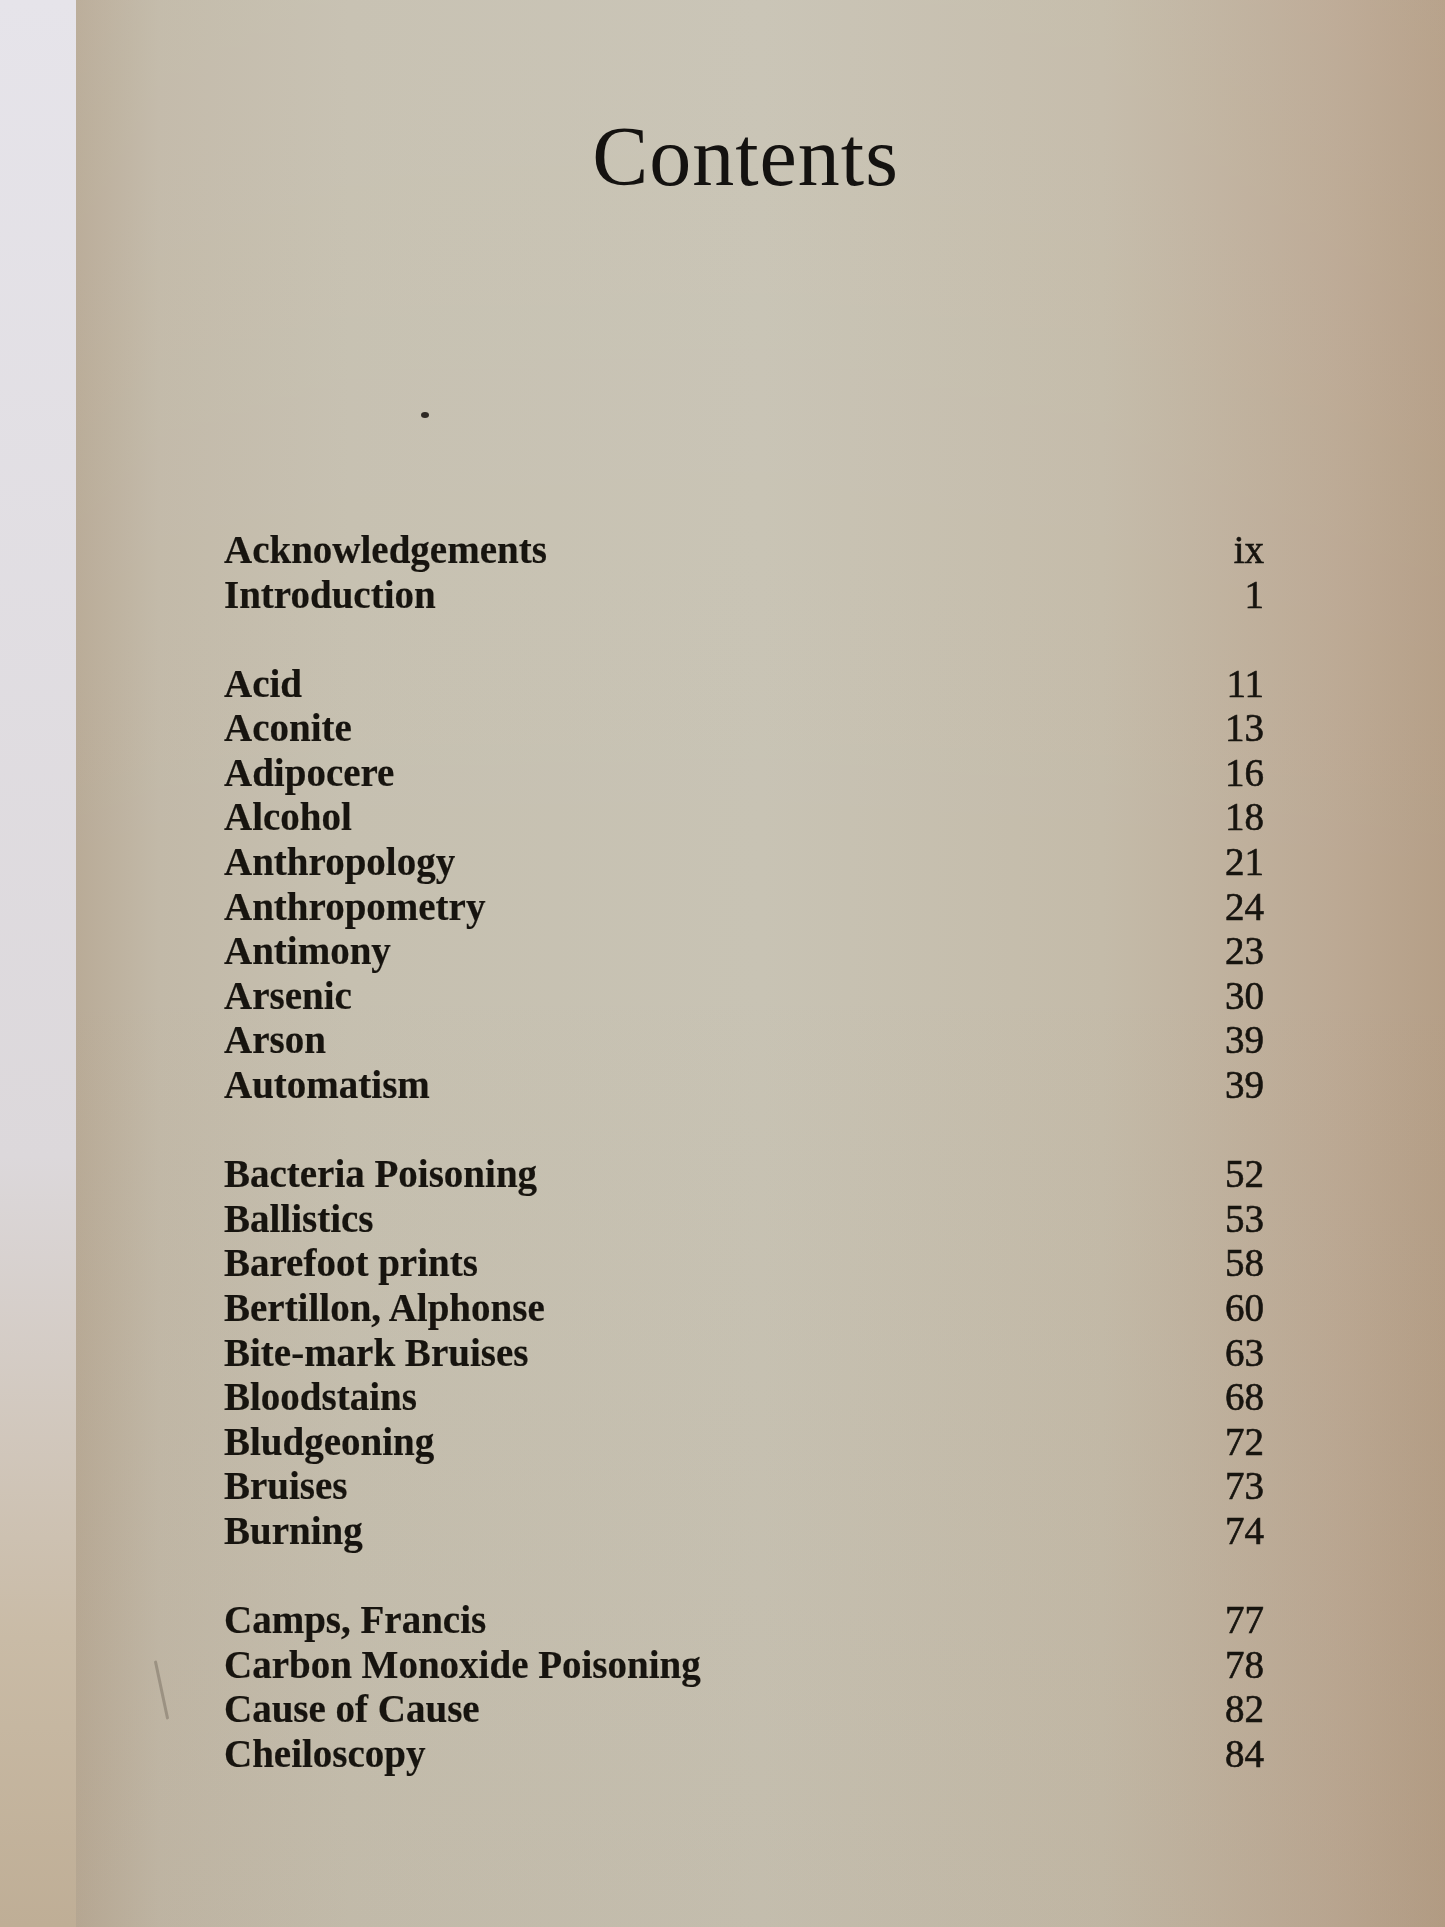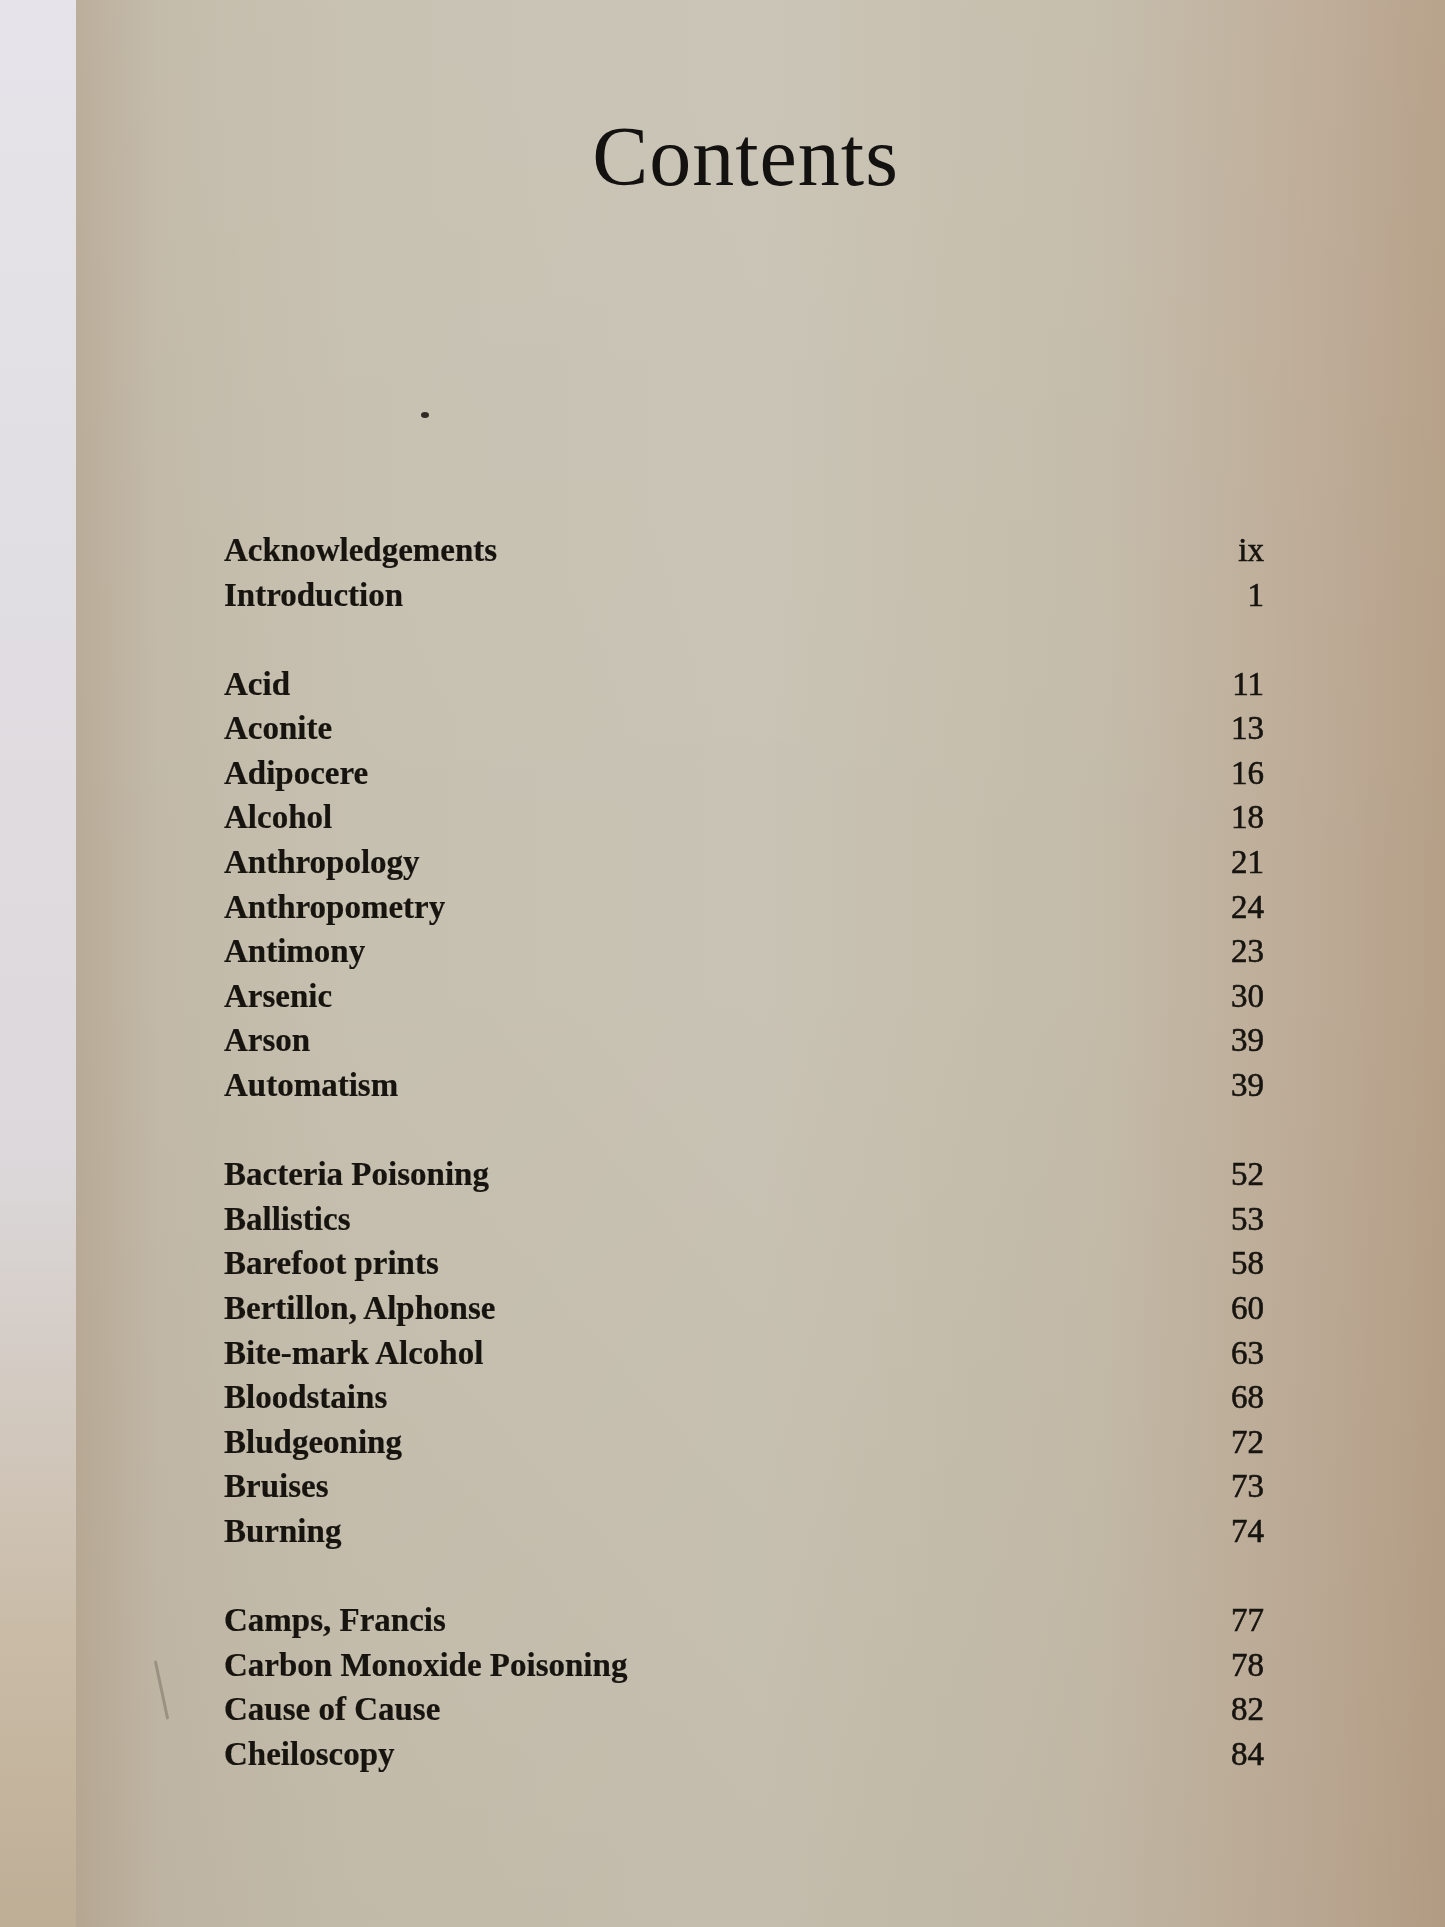--- a/index.html
+++ b/index.html
@@ -71,21 +71,21 @@
     .group {
       margin-bottom: 44.5px;
     }
     .entry {
       display: flex;
       justify-content: space-between;
       align-items: baseline;
       height: 44.6px;
       line-height: 44.6px;
       font-family: "Liberation Serif", "DejaVu Serif", serif;
-      font-size: 33px;
+      font-size: 39px;
       color: #17140f;
       font-weight: bold;
       -webkit-text-stroke: 0.2px #17140f;
     }
     .entry .label { white-space: nowrap; }
     .entry .page-num {
       text-align: right;
       min-width: 60px;
       font-weight: normal;
       margin-top: 20px;
@@ -171,21 +171,21 @@
     </div>
     <div class="entry">
       <span class="label">Barefoot prints</span>
       <span class="page-num">58</span>
     </div>
     <div class="entry">
       <span class="label">Bertillon, Alphonse</span>
       <span class="page-num">60</span>
     </div>
     <div class="entry">
-      <span class="label">Bite-mark Alcohol</span>
+      <span class="label">Bite-mark Bruises</span>
       <span class="page-num">63</span>
     </div>
     <div class="entry">
       <span class="label">Bloodstains</span>
       <span class="page-num">68</span>
     </div>
     <div class="entry">
       <span class="label">Bludgeoning</span>
       <span class="page-num">72</span>
     </div>

